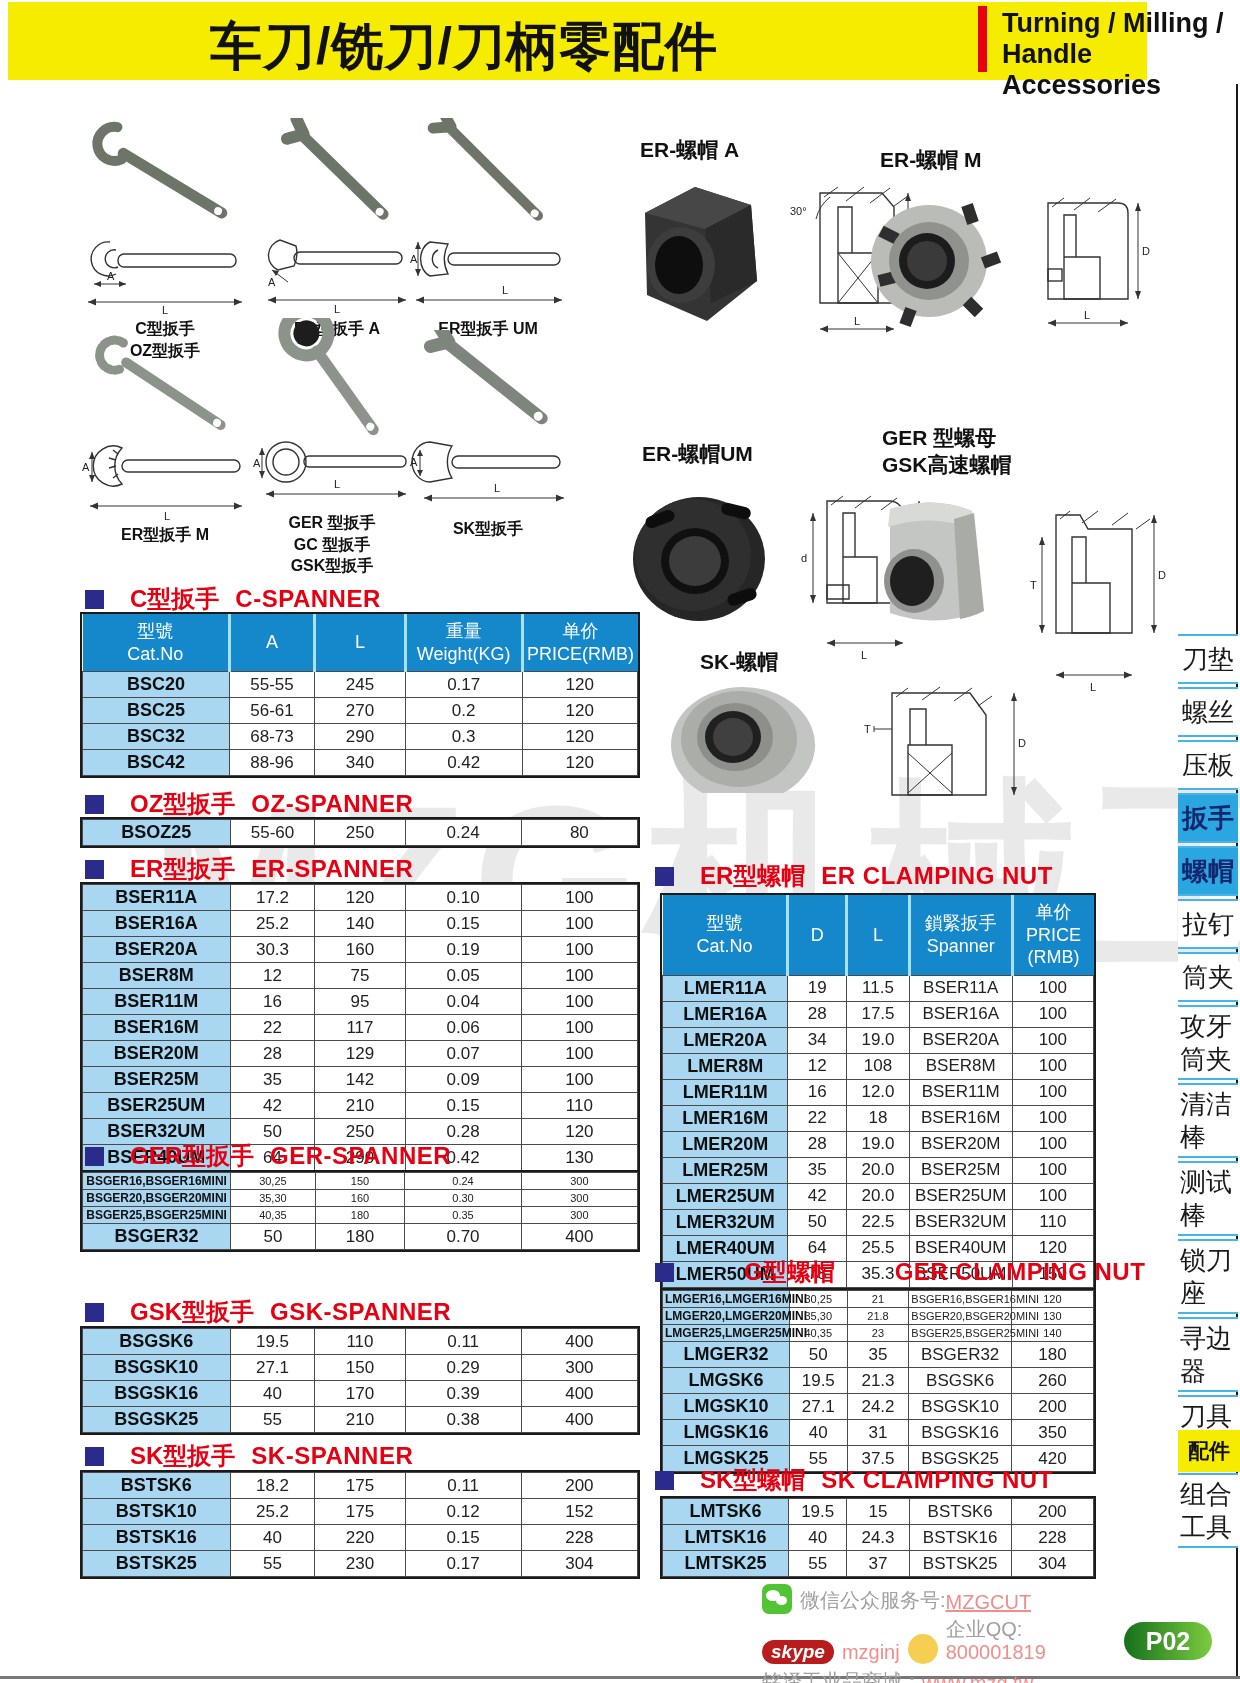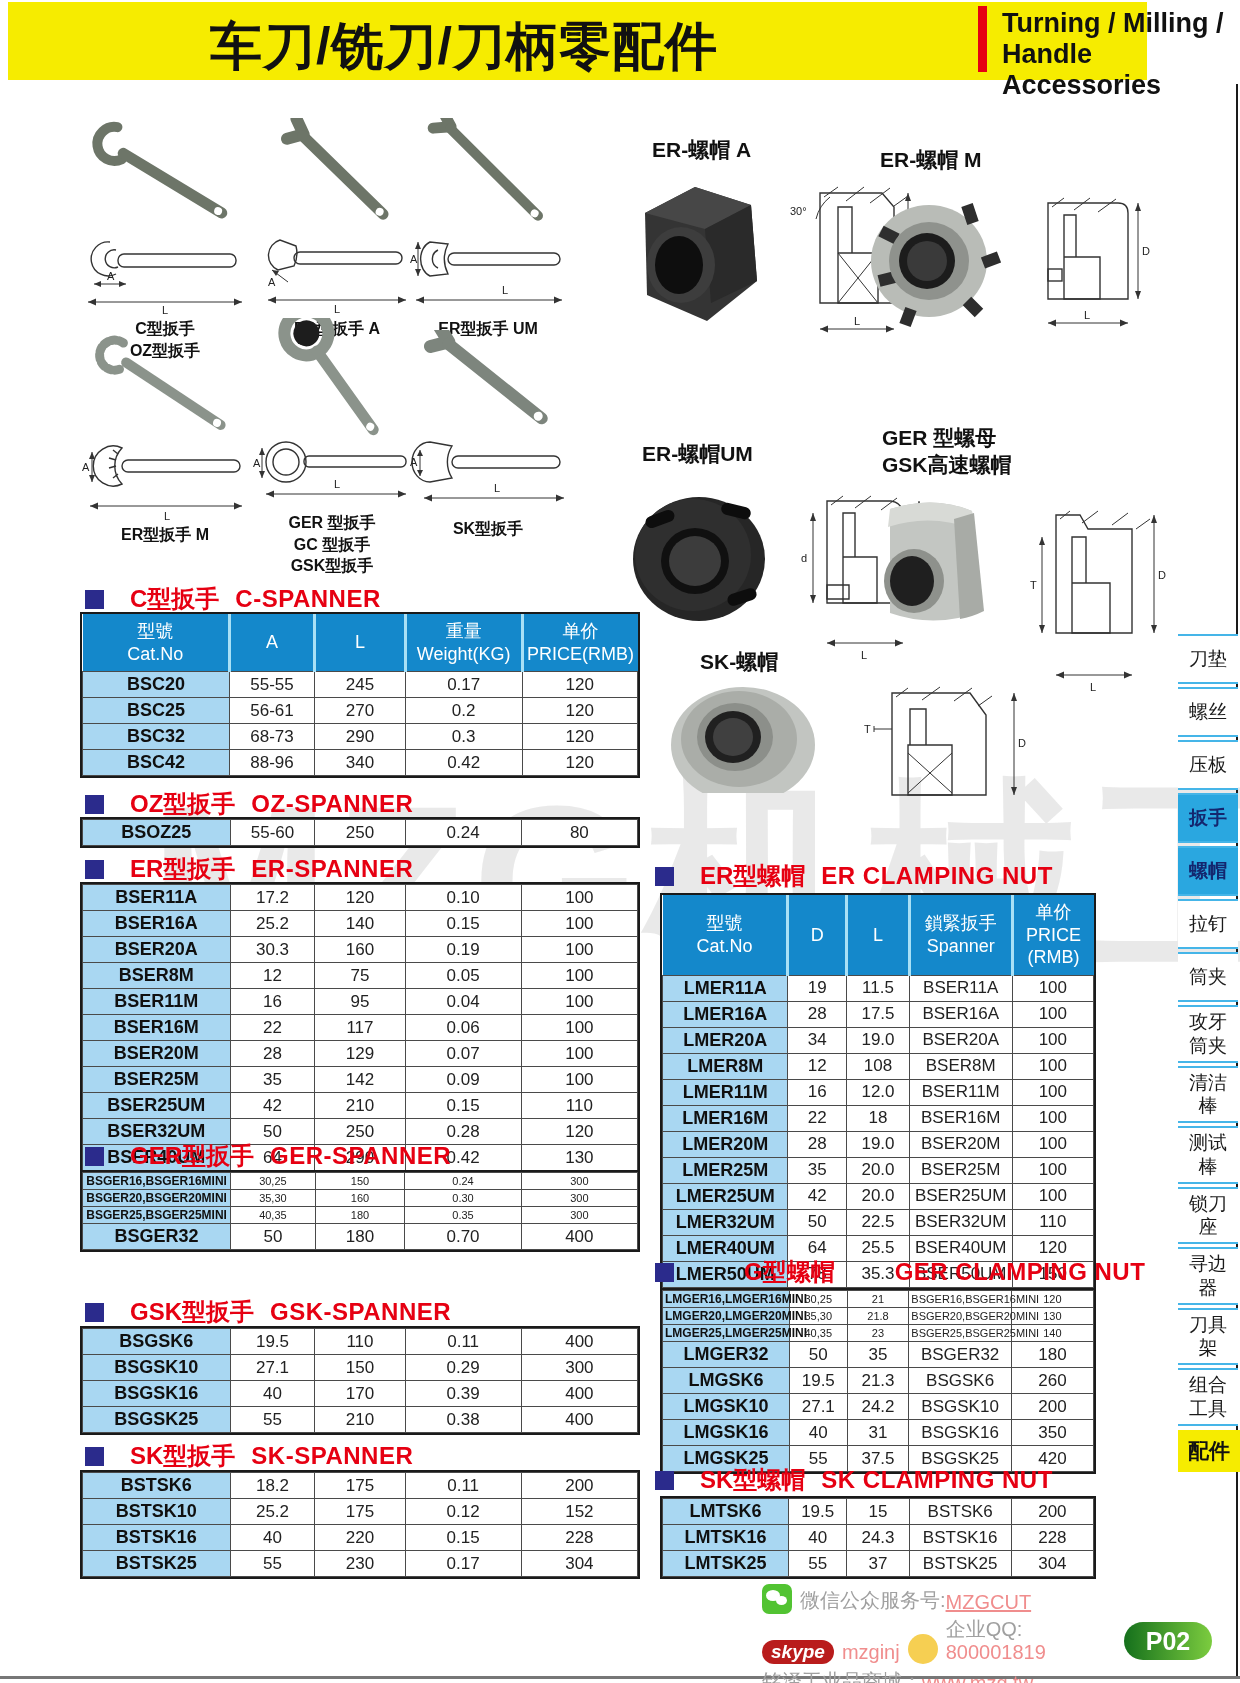--- a/index.html
+++ b/index.html
@@ -48,21 +48,21 @@
   .tbl-right td:nth-child(3){width:14%;} .tbl-right td:nth-child(4){width:24%;}
   .tbl-right td:nth-child(5){width:19%;}
   .tbl-right th:nth-child(1){width:30%;} .tbl-right th:nth-child(2){width:13%;}
   .tbl-right th:nth-child(3){width:14%;} .tbl-right th:nth-child(4){width:24%;}
   .tbl-right th:nth-child(5){width:19%;}
   .tbl-sk td{height:27px;}
   
   .sidebar{position:absolute;left:1178px;top:634px;width:60px;z-index:3;display:flex;flex-direction:column;}
   .side-item{background:#fff;border-top:2px solid #45b5e8;border-bottom:2px solid #45b5e8;
         margin-bottom:3px;min-height:40px;display:flex;align-items:center;justify-content:center;
-        font-size:19px;color:#1a1a1a;text-align:center;line-height:1.25;padding:3px 2px;cursor:pointer;
+        font-size:26px;color:#1a1a1a;line-height:1.25;padding:3px 2px;cursor:pointer;
         word-break:break-all;}
   .side-item.active{background:#2aa7e0;color:#14266e;font-weight:bold;}
   .accessory-tab{position:absolute;left:1178px;top:1430px;width:62px;height:42px;background:#f6ec00;
         z-index:3;display:flex;align-items:center;justify-content:center;font-size:21px;font-weight:bold;
         color:#111;cursor:pointer;}
   
   .footer{position:absolute;left:762px;top:1584px;width:440px;z-index:2;color:#a0a0a0;font-size:20px;}
   .f-row{display:flex;align-items:flex-end;margin-bottom:4px;}
   .wechat-icon{width:30px;height:30px;border-radius:7px;background:#52c332;position:relative;margin-right:8px;flex:0 0 auto;}
   .wechat-icon:before{content:"";position:absolute;left:4px;top:6px;width:14px;height:11px;border-radius:50%;background:#fff;}
@@ -250,21 +250,21 @@
       <path d="M16 62 l8 -3.5 v7 z" fill="#333"></path>
         <path d="M156 62 l-8 -3.5 v7 z" fill="#333"></path>
       <text class="dim-text" x="86" y="56">L</text>
     </svg>
     <div class="fig-caption">
         <div>SK型扳手</div>
       </div>
   </div>
 
   <div class="fig" style="left:612px;top:136px;width:320px;text-align:left;">
-    <div class="nut-caption" style="margin-left:40px;">
+    <div class="nut-caption" style="margin-left:28px;">
         <div>ER-螺帽 A</div>
       </div>
     <div style="display:flex;align-items:flex-start;">
       <svg class="photo" width="160" height="180" viewBox="0 0 160 180">
         <path d="M30 50 L80 24 L136 42 L142 118 L92 158 L32 132 Z" fill="#343434"></path>
         <path d="M30 50 L80 24 L136 42 L90 66 Z" fill="#474747"></path>
         <path d="M90 66 L136 42 L142 118 L96 140 Z" fill="#2a2a2a"></path>
         <ellipse cx="66" cy="102" rx="34" ry="38" fill="#3d3d3d"></ellipse>
         <ellipse cx="64" cy="102" rx="24" ry="29" fill="#0e0e0e"></ellipse>
       </svg>

